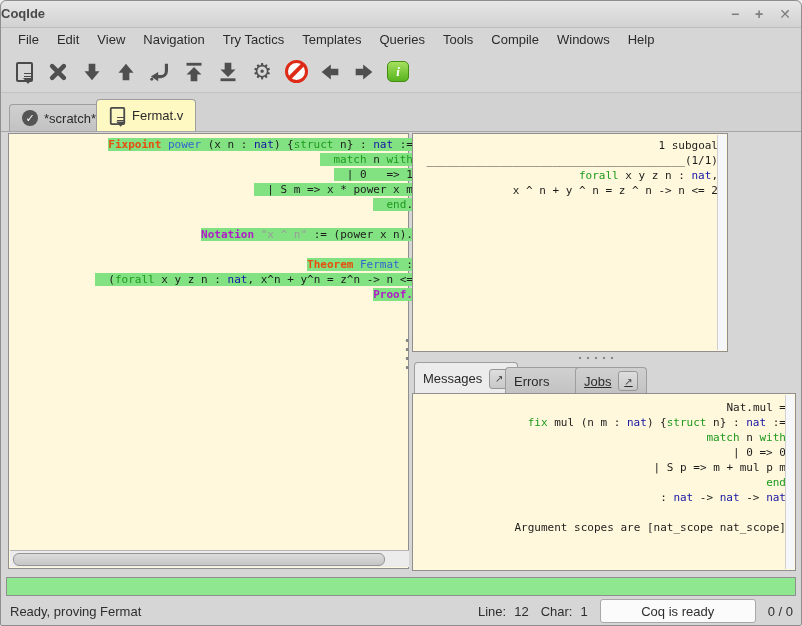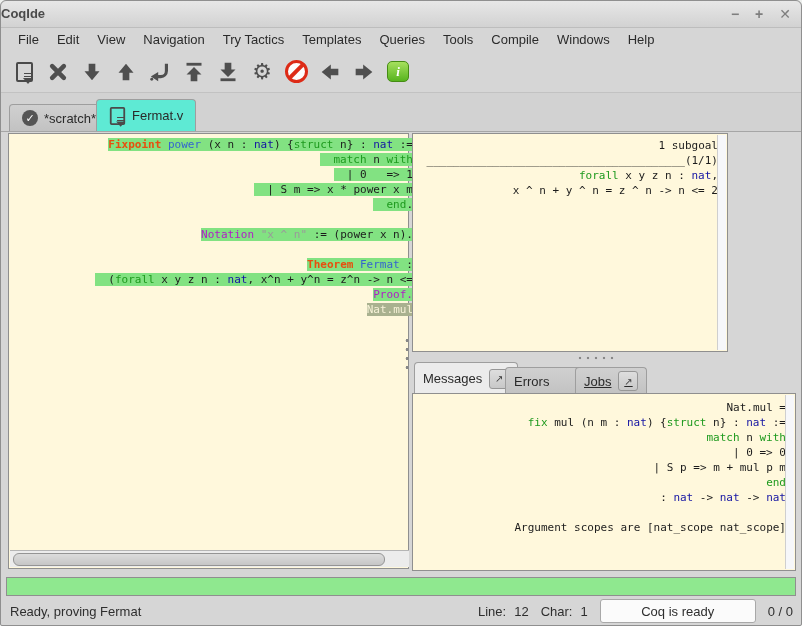--- a/index.html
+++ b/index.html
@@ -43,21 +43,21 @@
   .doc-save::after{content:"";position:absolute;right:-2px;top:14px;
     border:5px solid transparent;border-top:6px solid #4a4a4a;}
 
   
   .tabbar{position:absolute;left:0;top:92px;width:100%;height:38px;background:#d2d2d2;
     border-bottom:1px solid #a6a6a6;}
   .doc-tab{position:absolute;bottom:0;height:28px;display:flex;align-items:center;gap:6px;
     padding:0 12px;border:1px solid #9e9e9e;border-bottom:none;border-radius:4px 4px 0 0;
     font-size:13px;color:#2a2a2a;}
   .doc-tab.inactive{left:8px;background:linear-gradient(#d0d0d0,#c2c2c2);height:26px;}
-  .doc-tab.active{left:95px;background:#5eead4;height:31px;}
+  .doc-tab.active{left:95px;background:#fef9c3;height:31px;}
   .check-circle{width:16px;height:16px;border-radius:50%;background:#555;color:#fff;
     font-size:11px;font-weight:bold;display:flex;align-items:center;justify-content:center;}
   .doc-save.small{transform:scale(0.9);}
 
   
   .content{position:absolute;left:0;top:130px;width:100%;height:442px;}
   .pane-border{border:1px solid #8f8f8f;background:#fff8dc;box-sizing:border-box;}
 
   .editor-pane{position:absolute;left:7px;top:2px;width:401px;height:436px;}
   .editor-view{position:absolute;left:0;top:0;width:401px;height:418px;overflow:hidden;
@@ -96,21 +96,21 @@
     padding:6px 0 0 5px;}
 
   
   .cline{height:15px;line-height:15px;white-space:pre;
     font-family:"DejaVu Sans Mono",monospace;font-size:11px;color:#1c1c1c;text-align:right;}
   .c-n{color:#1c1c1c;}
   .c-d{color:#e84e0e;font-weight:bold;}
   .c-i{color:#3465cf;}
   .c-k{color:#1e9a1e;}
   .c-t{color:#1313a3;}
-  .c-p{color:#b21bc8;font-weight:normal;}
+  .c-p{color:#b21bc8;font-weight:bold;}
   .c-s{color:#9a9a9a;}
   .hl-g{background:#82e282;}
   .hl-s{background:#a9b18f;}
   .hl-s .c-n{color:#f7f2d8;}
 
   
   .progress{position:absolute;left:5px;top:576px;width:790px;height:19px;
     background:#8fe88f;border:1px solid #8f8f8f;box-sizing:border-box;}
   .statusbar{position:absolute;left:0;top:596px;width:100%;height:28px;display:flex;
     align-items:center;font-size:13px;color:#2e2e2e;}
@@ -227,21 +227,20 @@
           <div class="cline"><span class="hl-g"><span class="c-n">  </span><span class="c-k">match</span><span class="c-n"> n </span><span class="c-k">with</span></span></div>
           <div class="cline"><span class="hl-g"><span class="c-n">  | 0   =&gt; 1</span></span></div>
           <div class="cline"><span class="hl-g"><span class="c-n">  | S m =&gt; x * power x m</span></span></div>
           <div class="cline"><span class="hl-g"><span class="c-n">  </span><span class="c-k">end</span><span class="c-n">.</span></span></div>
           <div class="cline"></div>
           <div class="cline"><span class="hl-g"><span class="c-p">Notation</span><span class="c-n"> </span><span class="c-s">"x ^ n"</span><span class="c-n"> := (power x n).</span></span></div>
           <div class="cline"></div>
           <div class="cline"><span class="hl-g"><span class="c-d">Theorem</span><span class="c-n"> </span><span class="c-i">Fermat</span><span class="c-n"> :</span></span></div>
           <div class="cline"><span class="hl-g"><span class="c-n">  (</span><span class="c-k">forall</span><span class="c-n"> x y z n : </span><span class="c-t">nat</span><span class="c-n">, x^n + y^n = z^n -&gt; n &lt;=</span></span></div>
           <div class="cline"><span class="hl-g"><span class="c-p">Proof.</span></span></div>
-          <div class="cline"><span class="hl-s"><span class="c-n">Nat.mul</span></span></div>
         </div>
       <div class="hscroll">
         <div class="hthumb"></div>
       </div>
     </div>
 
     <div class="vsplit"></div>
 
     <div class="goal-pane pane-border">
       <div class="goal-view">

